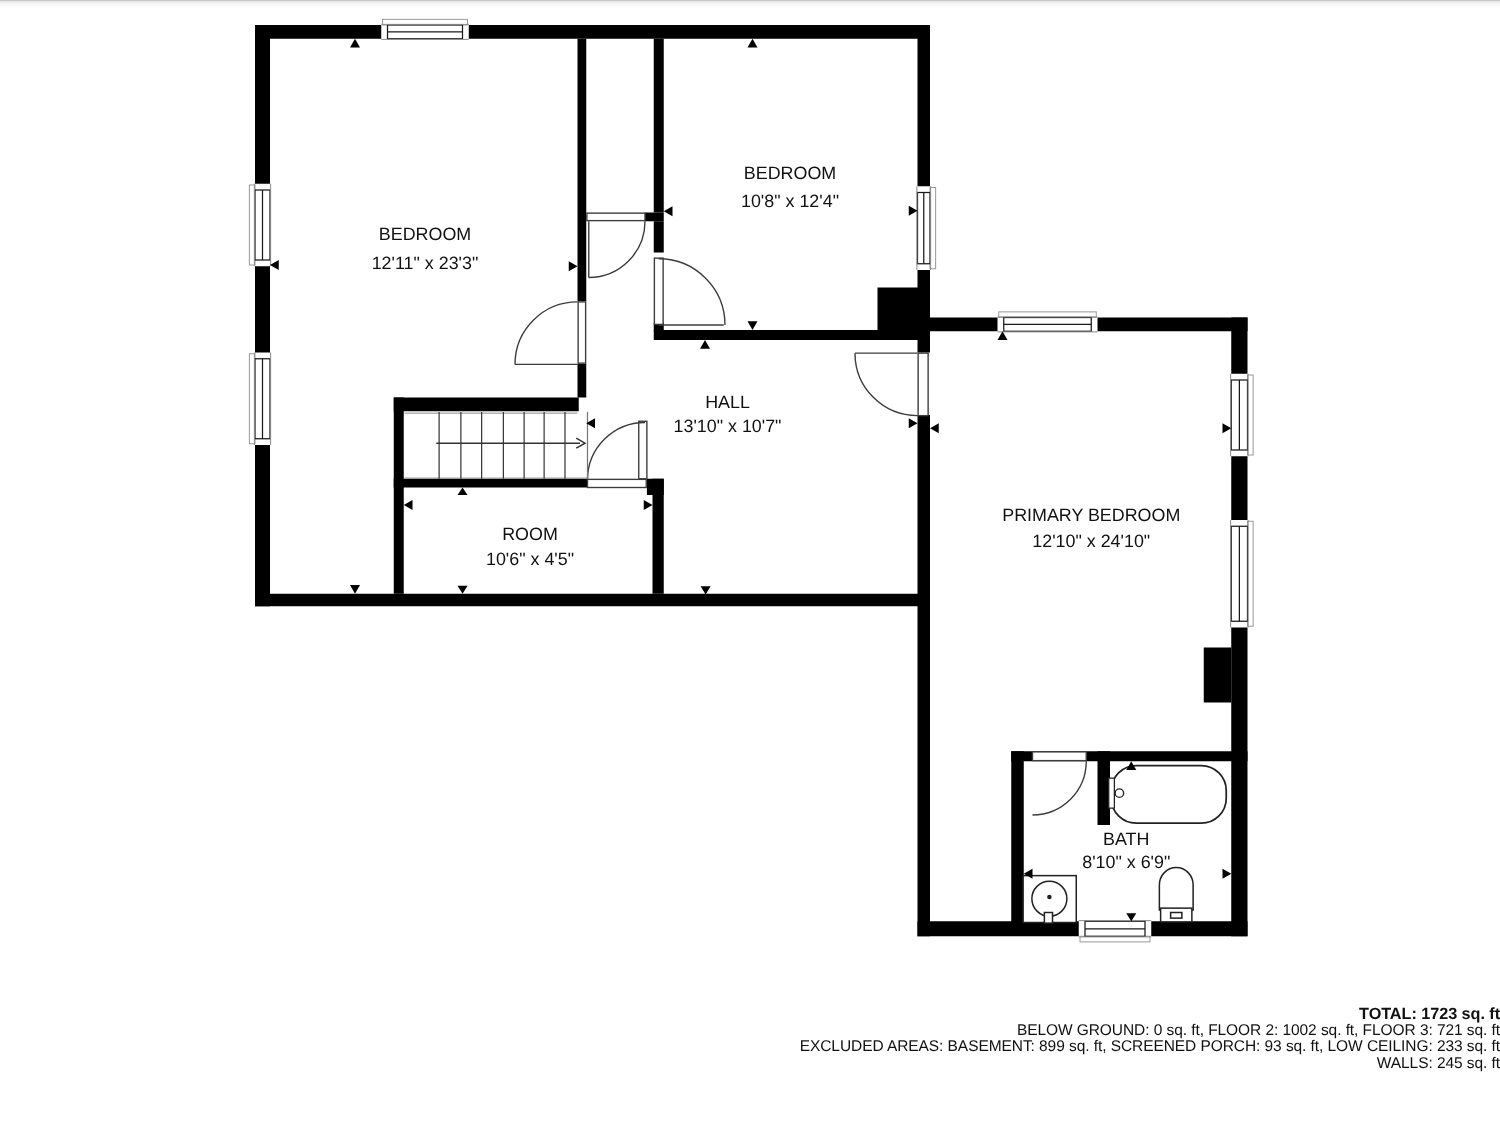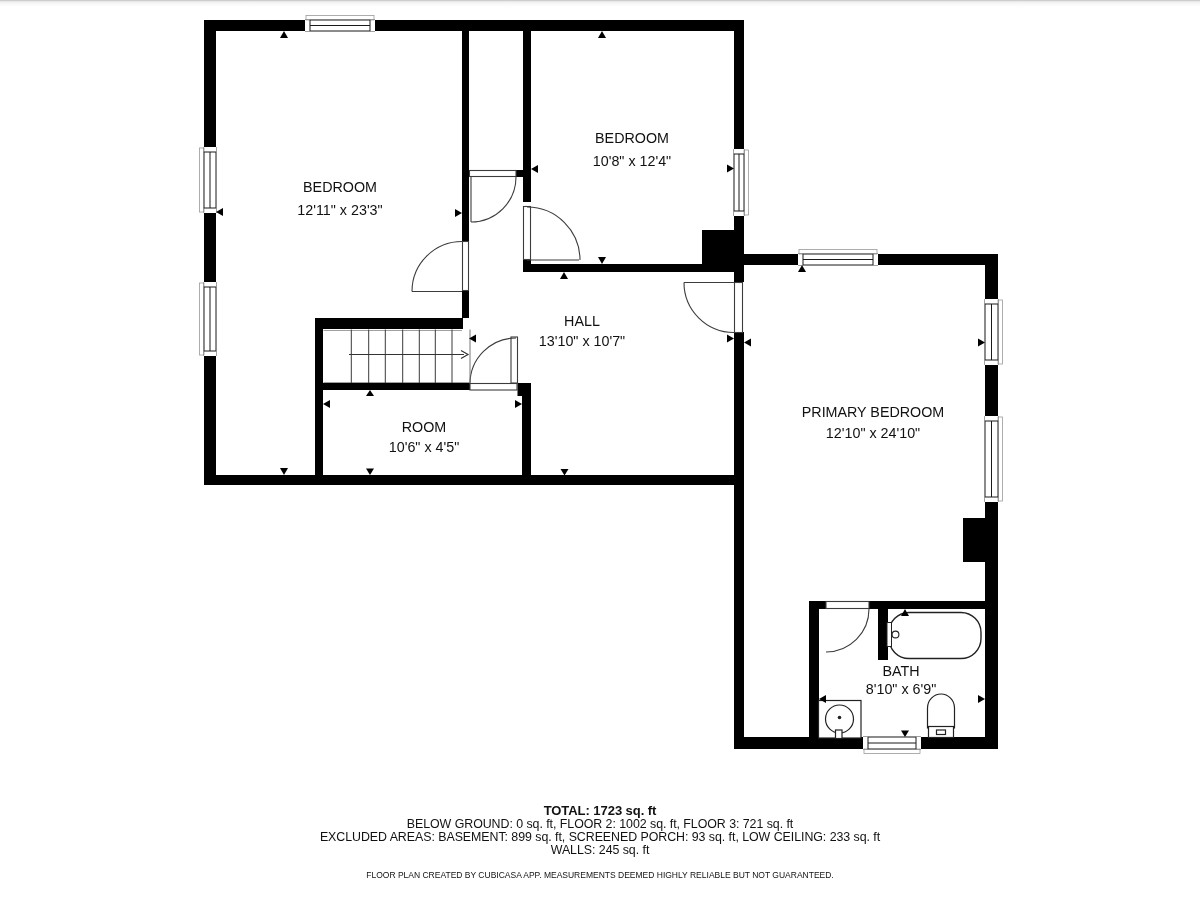--- a/index.html
+++ b/index.html
@@ -1,19 +1,19 @@
 <!DOCTYPE html>
 <html><head>
 <meta charset="utf-8">
 <style>
   html,body{margin:0;padding:0;background:#fff;}
   #canvas{position:relative;width:1200px;height:900px;background:#fff;overflow:hidden;
           font-family:"Liberation Sans", sans-serif;}
   svg{position:absolute;left:0;top:0;}
-  .btxt{position:absolute;left:0;width:1200px;text-align:center;color:#111;}
+  .btxt{position:absolute;left:0;width:1200px;text-align:right;color:#111;}
 </style>
 </head>
 <body>
 <div id="canvas">
 
 <div style="position:absolute;top:0;left:0;width:1200px;height:7px;background:linear-gradient(to bottom, rgba(120,120,120,0.55) 0px, rgba(150,150,150,0.25) 1px, rgba(180,180,180,0.12) 3px, rgba(255,255,255,0) 7px);"></div>
 <svg width="1200" height="900" viewBox="0 0 1200 900">
 <g fill="#000" stroke="none">
 
   <rect x="204" y="20" width="540" height="11"></rect>
@@ -258,14 +258,13 @@
 </g>
 </svg>
 
 <div class="btxt" style="top:803.5px;font-size:12.4px;line-height:13px;letter-spacing:-0.05px;">
   <b style="font-size:13px;">TOTAL: 1723 sq. ft</b><br>
   BELOW GROUND: 0 sq. ft, FLOOR 2: 1002 sq. ft, FLOOR 3: 721 sq. ft<br>
   EXCLUDED AREAS: BASEMENT: 899 sq. ft, SCREENED PORCH: 93 sq. ft, LOW CEILING: 233 sq. ft<br>
   WALLS: 245 sq. ft
 </div>
 
-<div class="btxt" style="top:870px;font-size:8.5px;">FLOOR PLAN CREATED BY CUBICASA APP. MEASUREMENTS DEEMED HIGHLY RELIABLE BUT NOT GUARANTEED.</div>
 </div>
 
 </body></html>

